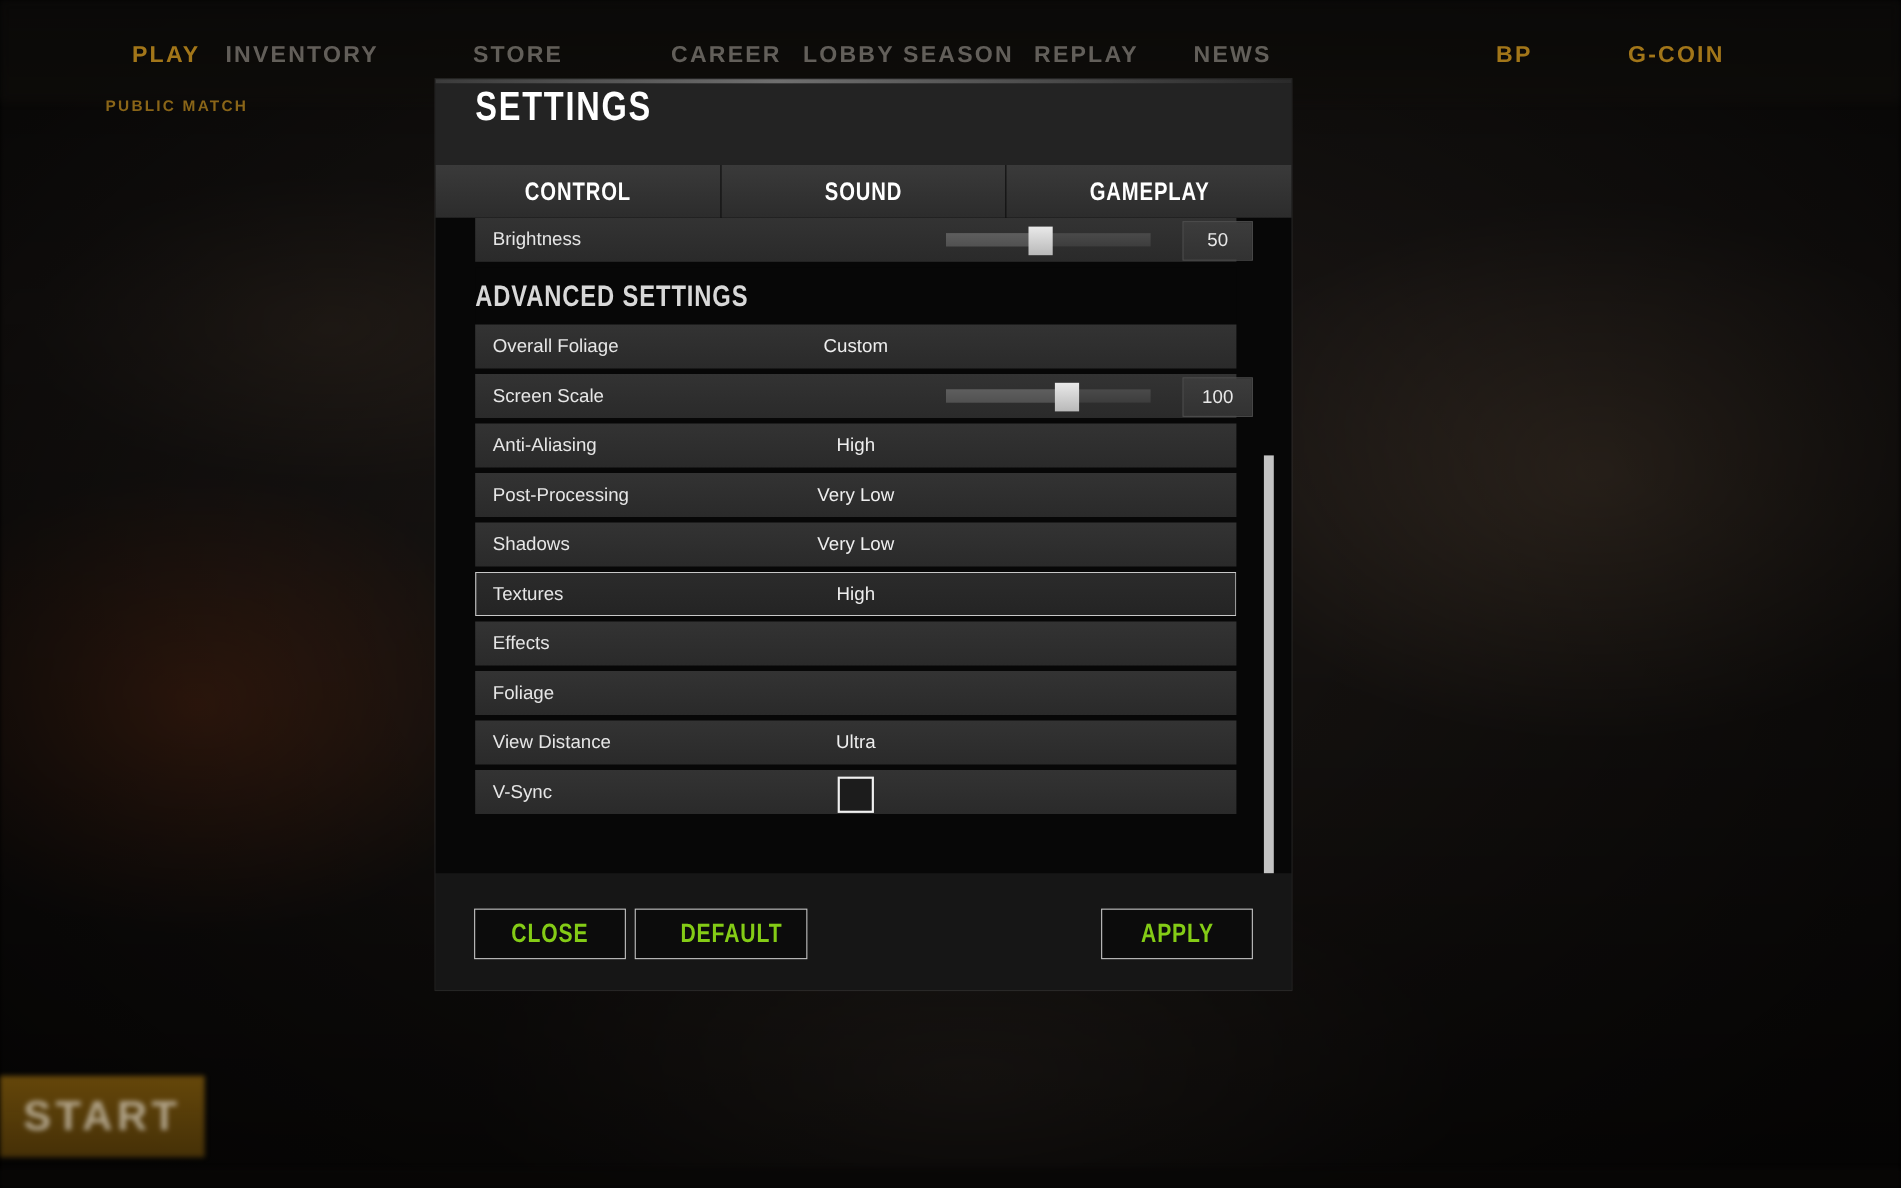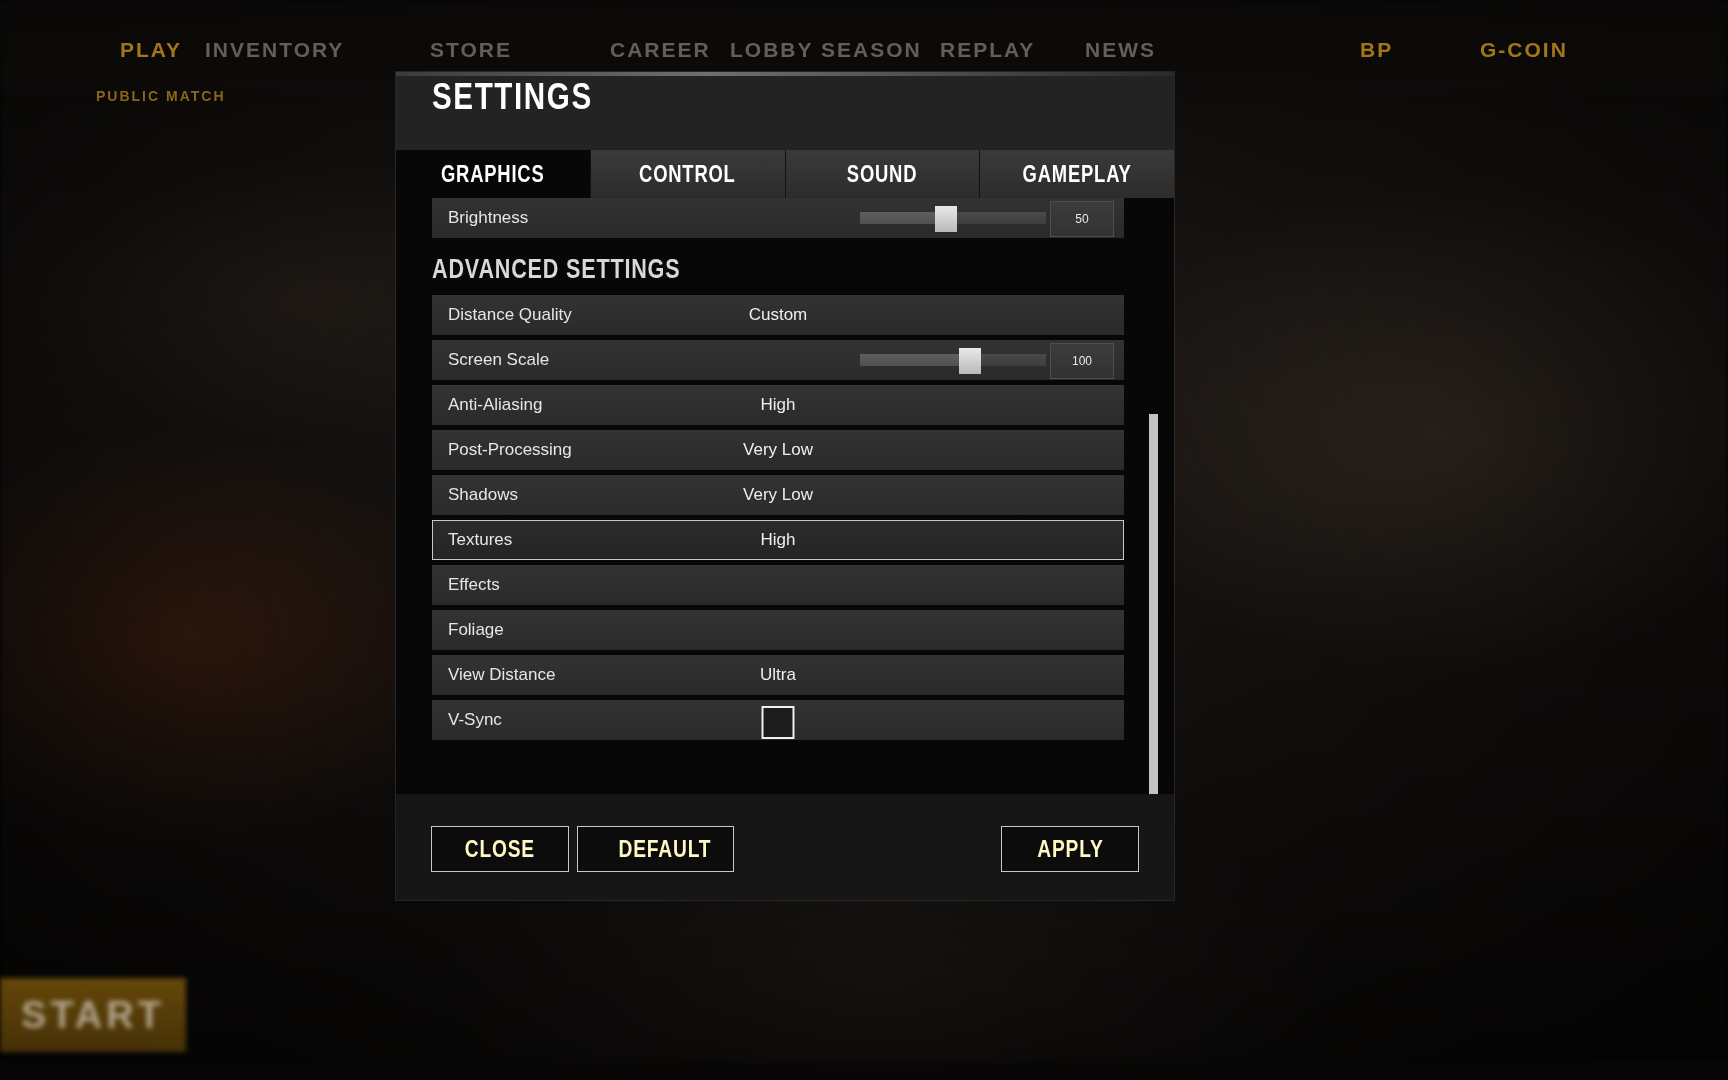--- a/index.html
+++ b/index.html
@@ -223,31 +223,31 @@
   .slider .knob {
     position: absolute;
     top: -6px;
     width: 22px;
     height: 26px;
     background: linear-gradient(180deg, #e9e9e9, #b9b9b9);
     transform: translateX(-11px);
   }
   .numbox {
     position: absolute;
-    left: 618px;
+    left: 643px;
     top: 3px;
     width: 62px;
     height: 34px;
     background: linear-gradient(180deg, #3c3c3c, #323232);
     border: 1px solid #4e4e4e;
     display: flex;
     align-items: center;
     justify-content: center;
     color: #e8e8e8;
-    font-size: 12px;
+    font-size: 17px;
   }
 
   
   .checkbox {
     position: absolute;
     left: 50%;
     top: 6px;
     transform: translateX(-50%);
     width: 29px;
     height: 29px;
@@ -280,21 +280,21 @@
   }
   .btn {
     position: absolute;
     top: 32px;
     height: 44px;
     background: #0c0c0c;
     border: 1px solid #c6c6c6;
     display: flex;
     align-items: center;
     justify-content: center;
-    color: #fef9c3;
+    color: #84cc16;
     font-size: 24px;
     font-weight: bold;
     letter-spacing: 1px;
     cursor: pointer;
   }
   .btn > span {
     transform: scaleX(0.80);
     display: inline-block;
   }
   #btn-close   { left: 35px;  width: 136px; }
@@ -328,23 +328,20 @@
 
 <div id="modal">
 
   <div id="modal-topline"></div>
 
   <div id="title-bar">
     <div id="title">SETTINGS</div>
   </div>
 
   <div id="tabs">
-      <div class="tab active">
-        <span>GRAPHICS</span>
-      </div>
       <div class="tab">
         <span>CONTROL</span>
       </div>
       <div class="tab">
         <span>SOUND</span>
       </div>
       <div class="tab">
         <span>GAMEPLAY</span>
       </div>
     </div>
@@ -356,21 +353,21 @@
           <div class="slider">
             <div class="fill" style="width: 46%;"></div>
             <div class="knob" style="left: 46%;"></div>
           </div>
           <div class="numbox">50</div>
         </div>
         <div class="section-head">
           <span>ADVANCED SETTINGS</span>
         </div>
         <div class="row">
-          <div class="label">Distance Quality</div>
+          <div class="label">Overall Foliage</div>
           <div class="value">Custom</div>
         </div>
         <div class="row">
           <div class="label">Screen Scale</div>
           <div class="slider">
             <div class="fill" style="width: 59%;"></div>
             <div class="knob" style="left: 59%;"></div>
           </div>
           <div class="numbox">100</div>
         </div>

